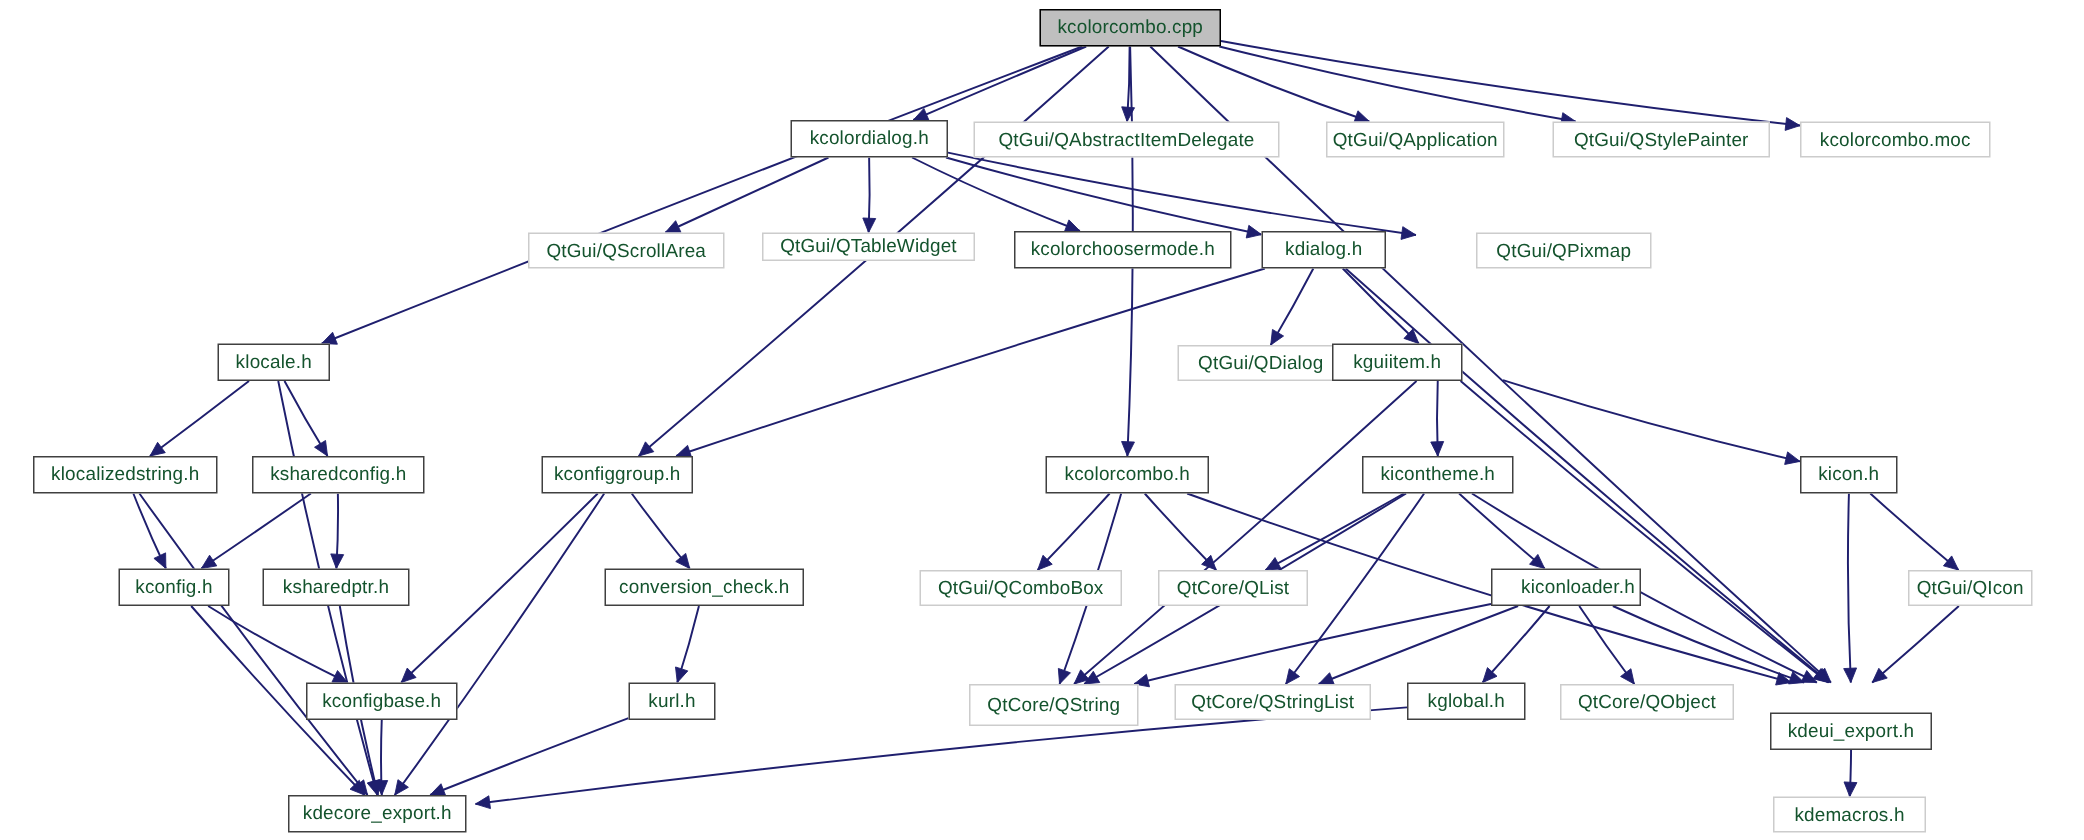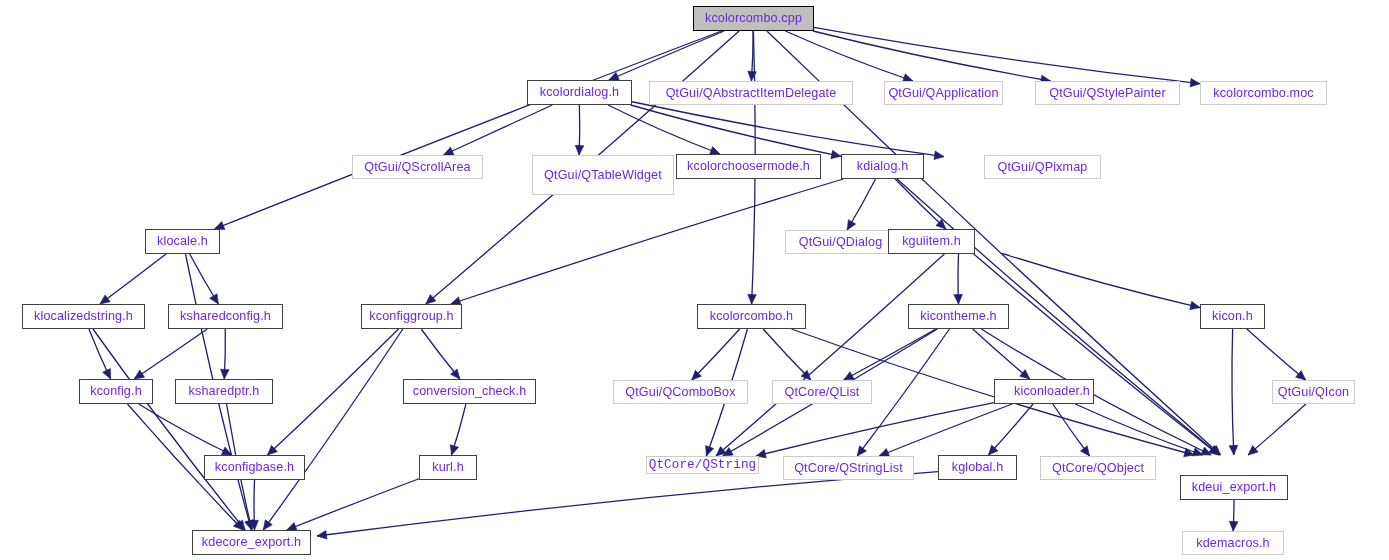--- a/index.html
+++ b/index.html
@@ -34,21 +34,21 @@
   }
   .node-box {
     position: absolute;
     box-sizing: border-box;
     display: flex;
     align-items: center;
     justify-content: center;
     white-space: nowrap;
     font-size: 12.6px;
     line-height: 1;
-    color: #6d28d9;
+    color: #14532d;
     background: #ffffff;
     letter-spacing: 0.01em;
   }
   .node-box.kind-root {
     background: #bfbfbf;
     border: 1.3px solid #000000;
     font-size: 12.6px;
   }
   .node-box.kind-local {
     background: #ffffff;
@@ -199,21 +199,21 @@
       </div>
       <div class="node-box kind-external" style="left: 1035px; top: 81px; width: 145px; height: 24px;">
         <span class="node-label">QtGui/QStylePainter</span>
       </div>
       <div class="node-box kind-external" style="left: 1200px; top: 81px; width: 127px; height: 24px;">
         <span class="node-label">kcolorcombo.moc</span>
       </div>
       <div class="node-box kind-external" style="left: 352px; top: 155px; width: 131px; height: 24px;">
         <span class="node-label">QtGui/QScrollArea</span>
       </div>
-      <div class="node-box kind-external" style="left: 532px; top: 155px; width: 142px; height: 40px; align-items: center;">
+      <div class="node-box kind-external" style="left: 508px; top: 155px; width: 142px; height: 19px; align-items: center;">
         <span class="node-label">QtGui/QTableWidget</span>
       </div>
       <div class="node-box kind-local" style="left: 676px; top: 154px; width: 145px; height: 25px;">
         <span class="node-label">kcolorchoosermode.h</span>
       </div>
       <div class="node-box kind-local" style="left: 841px; top: 154px; width: 83px; height: 25px;">
         <span class="node-label">kdialog.h</span>
       </div>
       <div class="node-box kind-external" style="left: 944px; top: 155px; width: 117px; height: 24px; margin-left: 40px;">
         <span class="node-label">QtGui/QPixmap</span>
@@ -265,21 +265,21 @@
       </div>
       <div class="node-box kind-external" style="left: 1272px; top: 380px; width: 83px; height: 24px;">
         <span class="node-label">QtGui/QIcon</span>
       </div>
       <div class="node-box kind-local" style="left: 204px; top: 455px; width: 101px; height: 25px;">
         <span class="node-label">kconfigbase.h</span>
       </div>
       <div class="node-box kind-local" style="left: 419px; top: 455px; width: 58px; height: 25px;">
         <span class="node-label">kurl.h</span>
       </div>
-      <div class="node-box kind-external" style="left: 646px; top: 456px; width: 113px; height: 18px; font-family: Liberation Mono, monospace;">
+      <div class="node-box kind-external" style="left: 646px; top: 456px; width: 113px; height: 28px;">
         <span class="node-label">QtCore/QString</span>
       </div>
       <div class="node-box kind-external" style="left: 783px; top: 456px; width: 131px; height: 24px;">
         <span class="node-label">QtCore/QStringList</span>
       </div>
       <div class="node-box kind-local" style="left: 938px; top: 455px; width: 79px; height: 25px;">
         <span class="node-label">kglobal.h</span>
       </div>
       <div class="node-box kind-external" style="left: 1040px; top: 456px; width: 116px; height: 24px;">
         <span class="node-label">QtCore/QObject</span>

